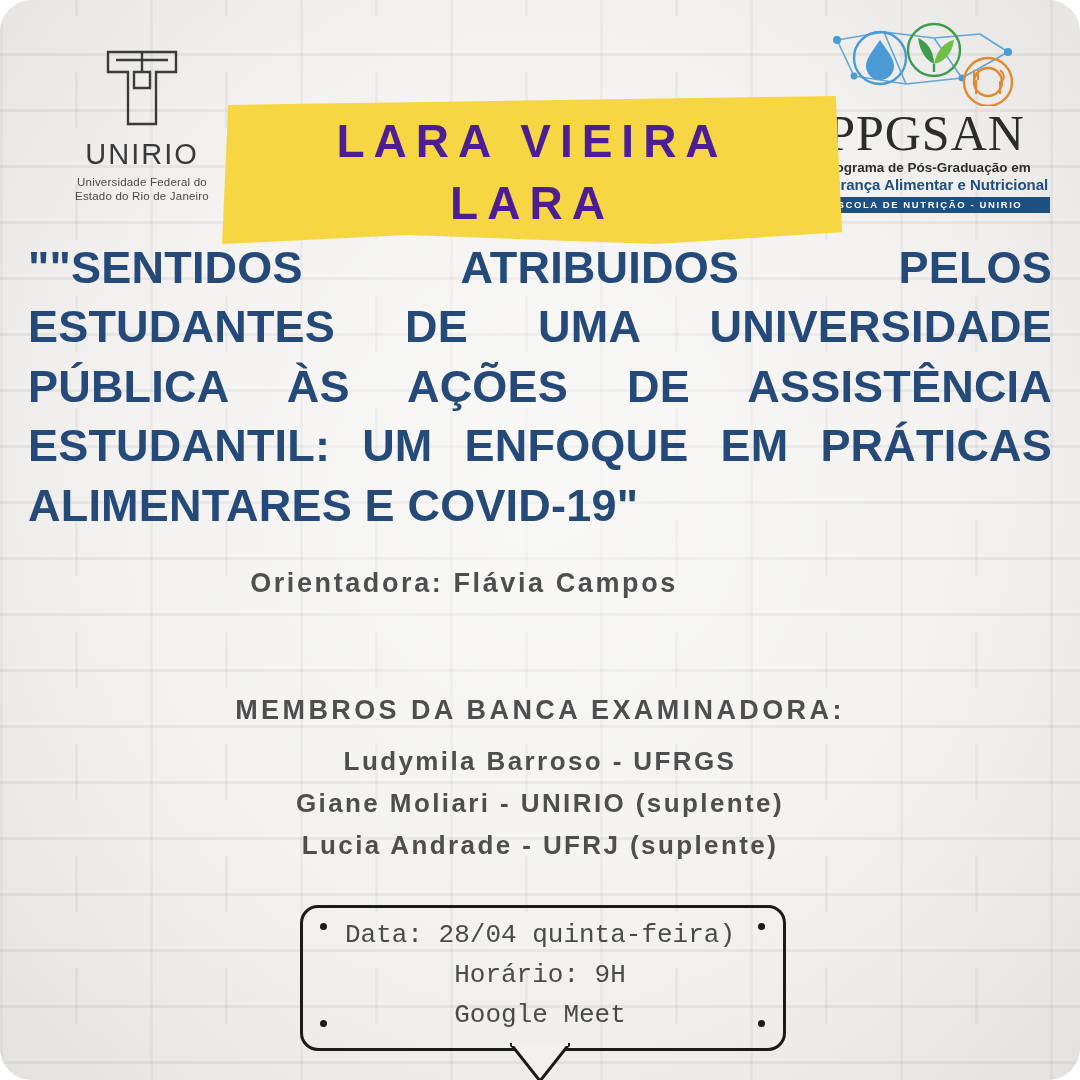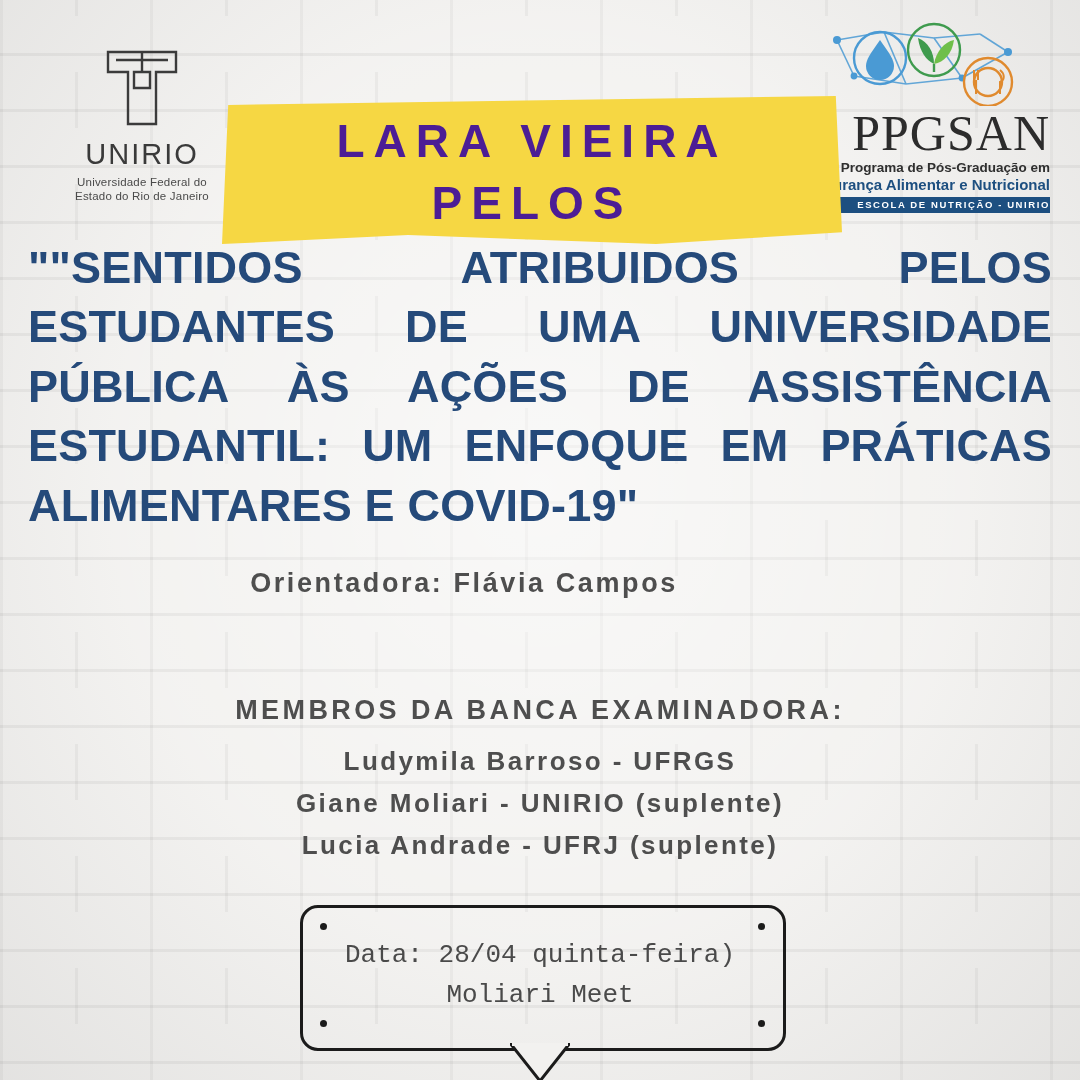--- a/index.html
+++ b/index.html
@@ -12,20 +12,21 @@
     font-family: "Liberation Sans", sans-serif;
     overflow: hidden;
   }
 
   #poster {
     position: relative;
     width: 1080px;
     height: 1080px;
     background: #efefef;
     overflow: hidden;
+    border-radius: 32px;
   }
 
   
   .brick-bg {
     position: absolute;
     inset: 0;
     background-color: #f2f1ef;
     background-image:
       linear-gradient(0deg, rgba(0,0,0,0.055) 0px, rgba(0,0,0,0.055) 3px, transparent 3px, transparent 56px),
       linear-gradient(90deg, rgba(0,0,0,0.045) 0px, rgba(0,0,0,0.045) 3px, transparent 3px, transparent 150px);
@@ -80,21 +81,21 @@
     color: #4a4a4a;
     letter-spacing: 0.2px;
   }
 
   
   .ppgsan-logo {
     position: absolute;
     right: 30px;
     top: 18px;
     width: 248px;
-    text-align: right;
+    text-align: center;
   }
   .ppgsan-icons {
     height: 88px;
     position: relative;
     margin-bottom: 2px;
   }
   .ppgsan-word {
     font-family: "Liberation Serif", serif;
     font-size: 50px;
     letter-spacing: 1px;
@@ -307,21 +308,21 @@
     <div class="ppgsan-word">PPGSAN</div>
     <div class="ppgsan-line1">Programa de Pós-Graduação em</div>
     <div class="ppgsan-line2">Segurança Alimentar e Nutricional</div>
     <div class="ppgsan-bar">ESCOLA DE NUTRIÇÃO - UNIRIO</div>
   </div>
 
   <div class="name-wrap">
     <div class="name-highlight"></div>
     <div class="name-text">
       <div>LARA VIEIRA</div>
-      <div>PELOS</div>
+      <div>LARA</div>
     </div>
   </div>
 
   <div class="title">""SENTIDOS ATRIBUIDOS PELOS ESTUDANTES DE UMA UNIVERSIDADE PÚBLICA ÀS AÇÕES DE ASSISTÊNCIA ESTUDANTIL: UM ENFOQUE EM PRÁTICAS ALIMENTARES E COVID-19"</div>
 
   <div class="advisor">Orientadora: Flávia Campos</div>
 
   <div class="committee">
     <div class="committee-title">MEMBROS DA BANCA EXAMINADORA:</div>
     <div class="committee-member">Ludymila Barroso - UFRGS</div>
@@ -333,15 +334,16 @@
   <div class="info-dot" style="left:320px; top:923px;"></div>
   <div class="info-dot" style="left:758px; top:923px;"></div>
   <div class="info-dot" style="left:320px; top:1020px;"></div>
   <div class="info-dot" style="left:758px; top:1020px;"></div>
   <svg class="tail" viewBox="0 0 60 40">
     <path d="M0 0 L60 0 L30 38 Z" fill="#f2f1ef" stroke="#1b1b1b" stroke-width="3"></path>
     <path d="M2 0 L58 0" stroke="#f2f1ef" stroke-width="6"></path>
   </svg>
   <div class="info-lines">
     <div>Data: 28/04 quinta-feira)</div>
-    <div>Moliari Meet</div>
+    <div>Horário: 9H</div>
+    <div>Google Meet</div>
   </div>
 </div>
 
 </body></html>

